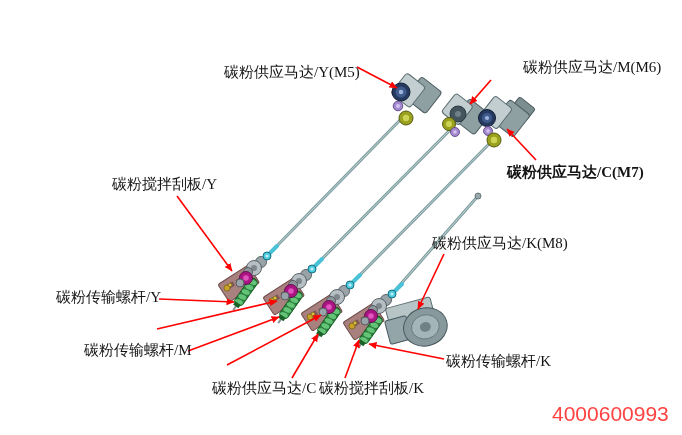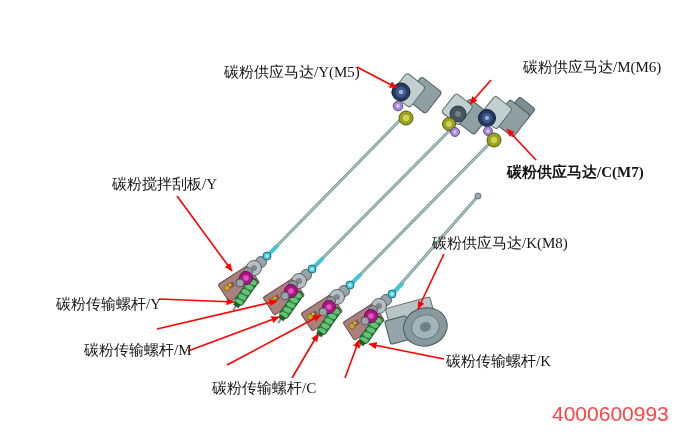--- a/index.html
+++ b/index.html
@@ -152,20 +152,21 @@
       <line x1="345" y1="378" x2="359" y2="340" marker-end="url(#ah)"></line>
       <line x1="444" y1="254" x2="418" y2="309" marker-end="url(#ah)"></line>
       <line x1="444" y1="359" x2="369" y2="344" marker-end="url(#ah)"></line>
     </g>
   </svg>
 
   <div class="lbl" style="left:224px;top:57px;margin-top:7px;">碳粉供应马达/Y(M5)</div>
   <div class="lbl" style="left:487px;top:59px;margin-left:36px;">碳粉供应马达/M(M6)</div>
   <div class="lbl" style="left:507px;top:164px;font-weight:bold;">碳粉供应马达/C(M7)</div>
   <div class="lbl" style="left:112px;top:176px;">碳粉搅拌刮板/Y</div>
-  <div class="lbl" style="left:56px;top:289px;margin-top:7px;">碳粉传输螺杆/Y</div>
+  <div class="lbl" style="left:56px;top:289px;">碳粉传输螺杆/Y</div>
   <div class="lbl" style="left:84px;top:342px;">碳粉传输螺杆/M</div>
-  <div class="lbl" style="left:212px;top:380px;">碳粉传输螺杆/C</div>
+  <div class="lbl" style="left:212px;top:380px;">碳粉供应马达/C</div>
+  <div class="lbl" style="left:319px;top:380px;">碳粉搅拌刮板/K</div>
   <div class="lbl" style="left:432px;top:235px;">碳粉供应马达/K(M8)</div>
   <div class="lbl" style="left:446px;top:353px;">碳粉传输螺杆/K</div>
 
   <div class="part-number">4000600993</div>
 </div>
 
 </body></html>

